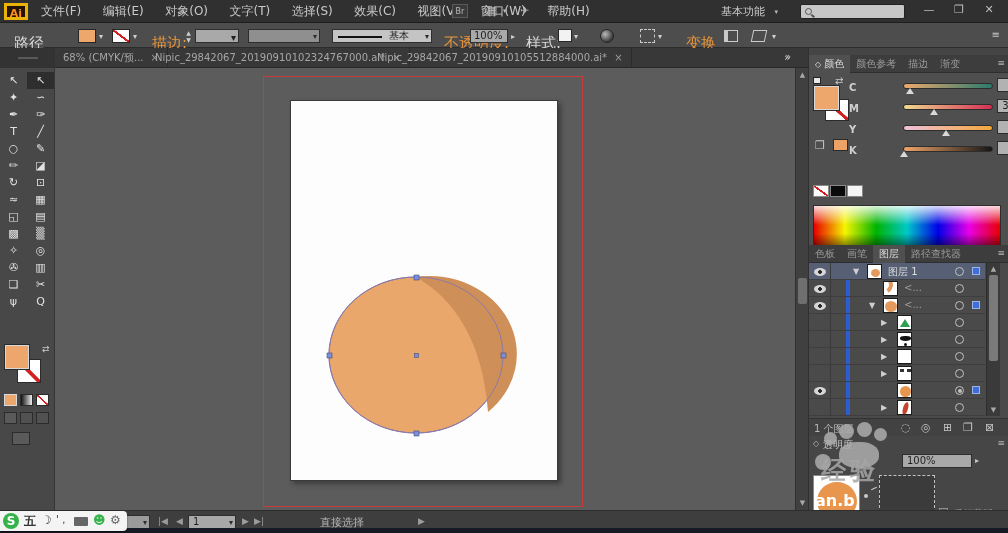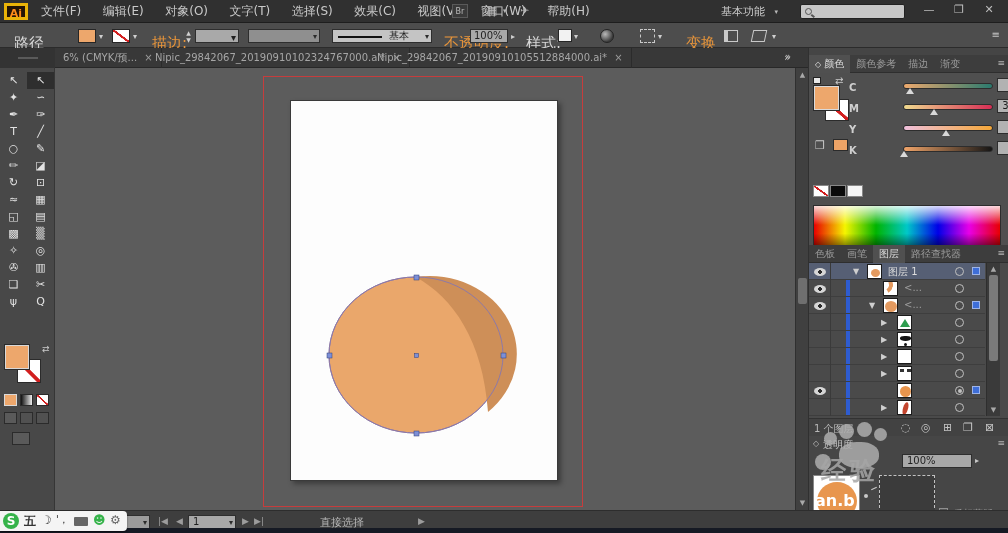--- a/index.html
+++ b/index.html
@@ -172,21 +172,21 @@
     <div class="abs" style="left:752px;top:7px;width:14px;height:12px;border:1px solid #C9C9C9;transform:skewX(-12deg);"></div>
     <span class="abs dd-arrow" style="left:772px;top:9px;color:#CFCFCF;">▾</span>
     <span class="abs" style="right:8px;top:6px;color:#C5C5C5;font-size:10px;">≡</span>
   </div>
 
   <div id="tabbar" class="abs">
     <div class="abs" style="left:0;top:0;width:55px;height:20px;background:#333;">
       <span class="abs" style="left:18px;top:9px;width:20px;height:2px;background:#5A5A5A;"></span>
     </div>
     <div class="abs doc-tab" style="left:55px;">
-      <span>6% (CMYK/预...</span><span class="tab-close">×</span>
+      <span>68% (CMYK/预...</span><span class="tab-close">×</span>
     </div>
     <div class="abs doc-tab" style="left:147px;">
       <span>Nipic_29842067_20190910102324767000.ai*</span><span class="tab-close">×</span>
     </div>
     <div class="abs doc-tab" style="left:369px;">
       <span>Nipic_29842067_20190910105512884000.ai*</span><span class="tab-close">×</span>
     </div>
     <span class="abs" style="left:784px;top:3px;color:#BDBDBD;font-size:11px;">»</span>
   </div>
 

